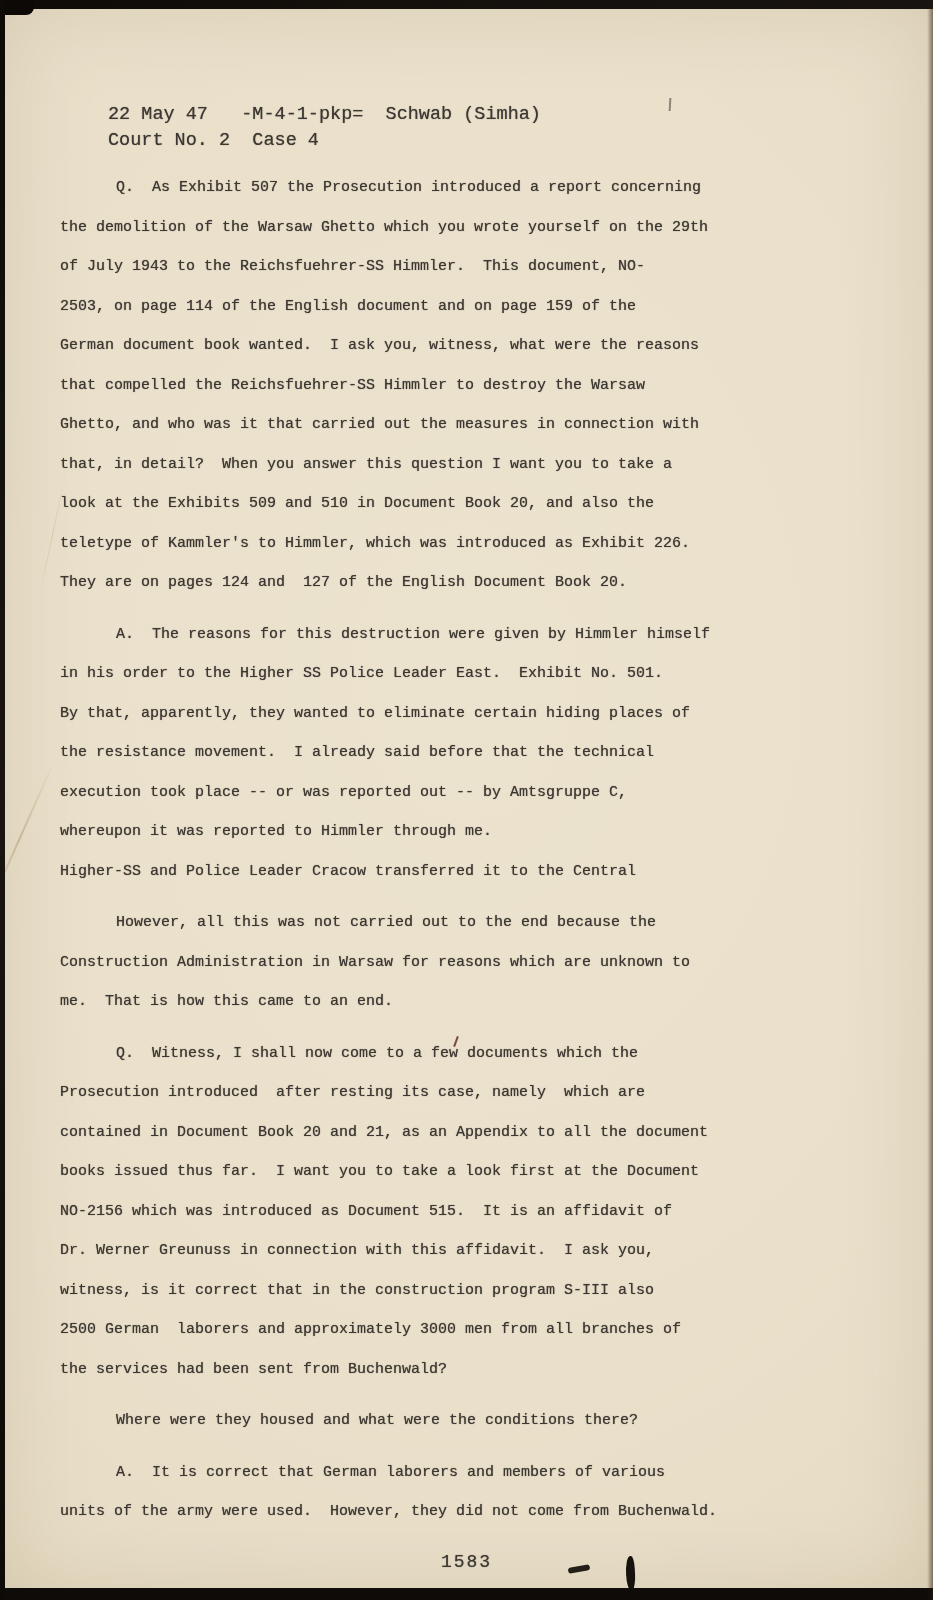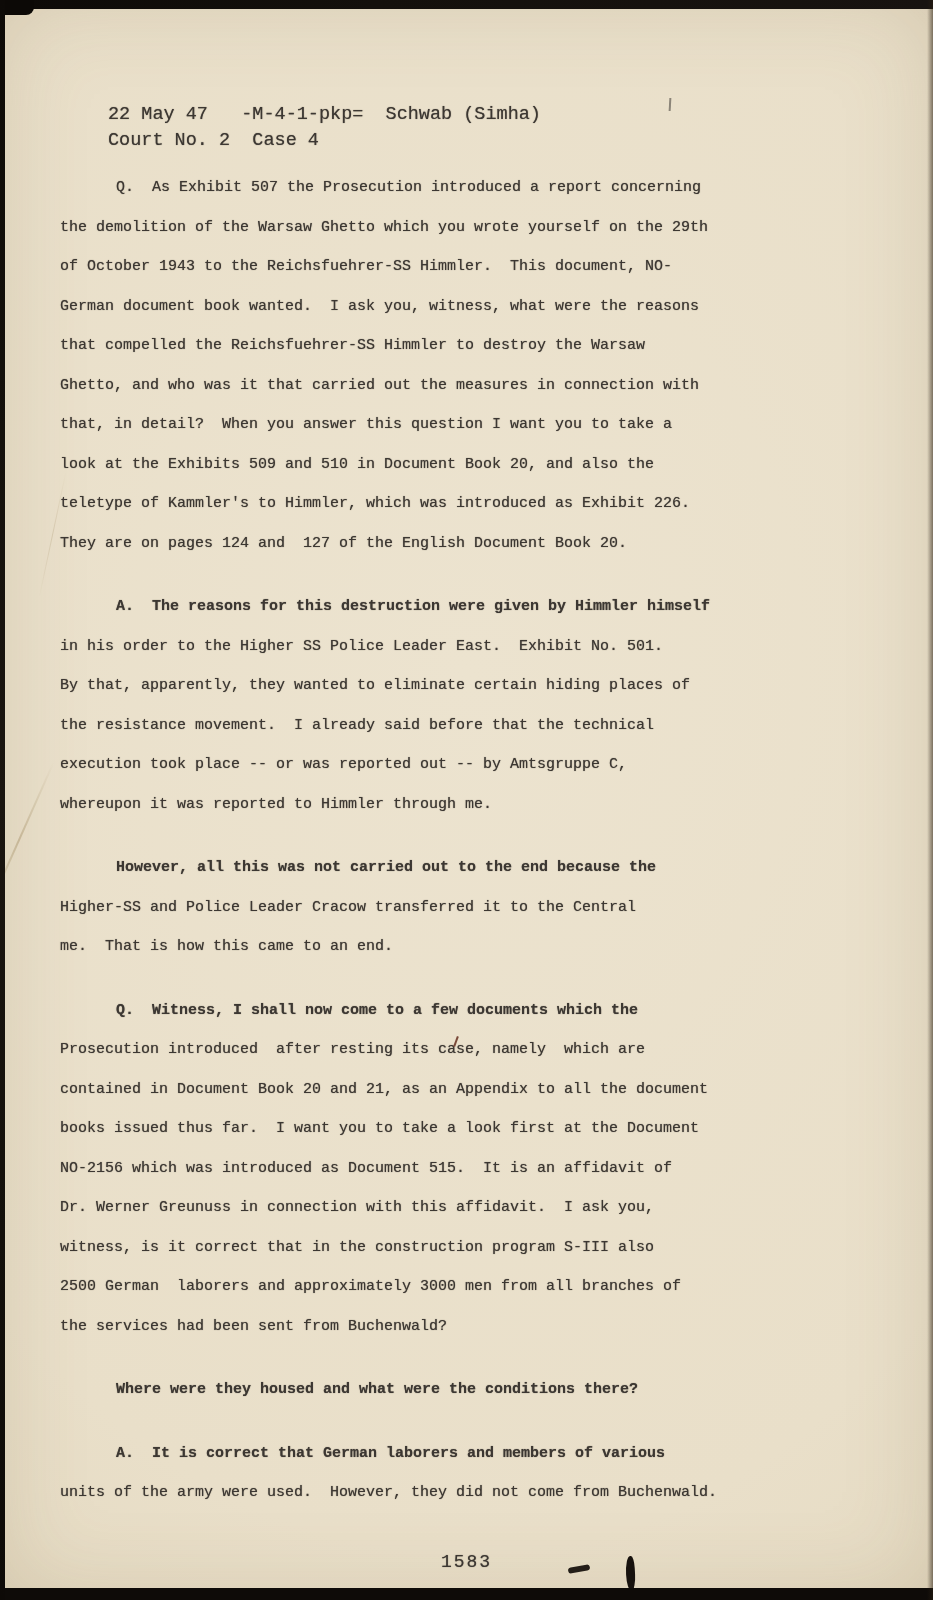--- a/index.html
+++ b/index.html
@@ -28,21 +28,21 @@
   
   .crease{position:absolute;background:linear-gradient(to bottom,rgba(255,255,255,.0),rgba(170,150,110,.5),rgba(255,255,255,.0));}
   .crease1{left:18px;top:755px;width:1.5px;height:170px;transform:rotate(24deg);}
   .crease2{left:52px;top:470px;width:1px;height:130px;transform:rotate(12deg);opacity:.6;}
   
   .typewriter{color:#3c3732;text-shadow:0 0 1px rgba(62,56,48,.75);}
   .header-block{position:absolute;left:60px;top:102px;font-size:18.5px;}
   .header-block .hline{height:26px;line-height:26px;white-space:pre;margin-left:48px;}
   .body-block{position:absolute;left:60px;top:168px;width:840px;font-size:15px;}
   .line{height:39.5px;line-height:39.5px;white-space:pre;}
-  .para{margin-top:24px;font-weight:bold;}
+  .para{margin-top:12px;}
   .footer-num{position:absolute;left:0;top:1552px;width:933px;text-align:center;
     font-size:18px;letter-spacing:2px;}
   
   .mark{position:absolute;}
   .tick-mark{left:669px;top:98px;width:2px;height:13px;background:#8b8478;transform:rotate(3deg);}
   .slash-mark{left:455px;top:1036px;width:2px;height:11px;background:#7a4a3a;transform:rotate(20deg);}
   .dash-smudge{left:568px;top:1566px;width:22px;height:6px;background:#241e18;border-radius:3px;transform:rotate(-10deg);}
   .ink-blot{left:626px;top:1556px;width:9px;height:34px;background:#17120e;border-radius:60% 40% 50% 50%;transform:rotate(-3deg);}
   .ink-blot-tail{left:629px;top:1584px;width:5px;height:16px;background:#17120e;border-radius:40%;}
 </style>
@@ -55,36 +55,38 @@
   <div class="crease crease2"></div>
 
   <div class="header-block typewriter">
     <div class="hline">22 May 47   -M-4-1-pkp=  Schwab (Simha)</div>
     <div class="hline">Court No. 2  Case 4</div>
   </div>
 
   <div class="body-block typewriter">
     <div class="line" style="padding-left:56px;">Q.  As Exhibit 507 the Prosecution introduced a report concerning</div>
     <div class="line">the demolition of the Warsaw Ghetto which you wrote yourself on the 29th</div>
-    <div class="line">of October 1943 to the Reichsfuehrer-SS Himmler.  This document, NO-</div>
+    <div class="line">of July 1943 to the Reichsfuehrer-SS Himmler.  This document, NO-</div>
+    <div class="line">2503, on page 114 of the English document and on page 159 of the</div>
     <div class="line">German document book wanted.  I ask you, witness, what were the reasons</div>
     <div class="line">that compelled the Reichsfuehrer-SS Himmler to destroy the Warsaw</div>
     <div class="line">Ghetto, and who was it that carried out the measures in connection with</div>
     <div class="line">that, in detail?  When you answer this question I want you to take a</div>
     <div class="line">look at the Exhibits 509 and 510 in Document Book 20, and also the</div>
     <div class="line">teletype of Kammler's to Himmler, which was introduced as Exhibit 226.</div>
     <div class="line">They are on pages 124 and  127 of the English Document Book 20.</div>
     <div class="line para" style="padding-left:56px;">A.  The reasons for this destruction were given by Himmler himself</div>
     <div class="line">in his order to the Higher SS Police Leader East.  Exhibit No. 501.</div>
     <div class="line">By that, apparently, they wanted to eliminate certain hiding places of</div>
     <div class="line">the resistance movement.  I already said before that the technical</div>
     <div class="line">execution took place -- or was reported out -- by Amtsgruppe C,</div>
     <div class="line">whereupon it was reported to Himmler through me.</div>
+    <div class="line">Higher-SS and Police Leader Cracow transferred it to the Central</div>
     <div class="line para" style="padding-left:56px;">However, all this was not carried out to the end because the</div>
-    <div class="line">Higher-SS and Police Leader Cracow transferred it to the Central</div>
+    <div class="line">Construction Administration in Warsaw for reasons which are unknown to</div>
     <div class="line">me.  That is how this came to an end.</div>
     <div class="line para" style="padding-left:56px;">Q.  Witness, I shall now come to a few documents which the</div>
     <div class="line">Prosecution introduced  after resting its case, namely  which are</div>
     <div class="line">contained in Document Book 20 and 21, as an Appendix to all the document</div>
     <div class="line">books issued thus far.  I want you to take a look first at the Document</div>
     <div class="line">NO-2156 which was introduced as Document 515.  It is an affidavit of</div>
     <div class="line">Dr. Werner Greunuss in connection with this affidavit.  I ask you,</div>
     <div class="line">witness, is it correct that in the construction program S-III also</div>
     <div class="line">2500 German  laborers and approximately 3000 men from all branches of</div>
     <div class="line">the services had been sent from Buchenwald?</div>

